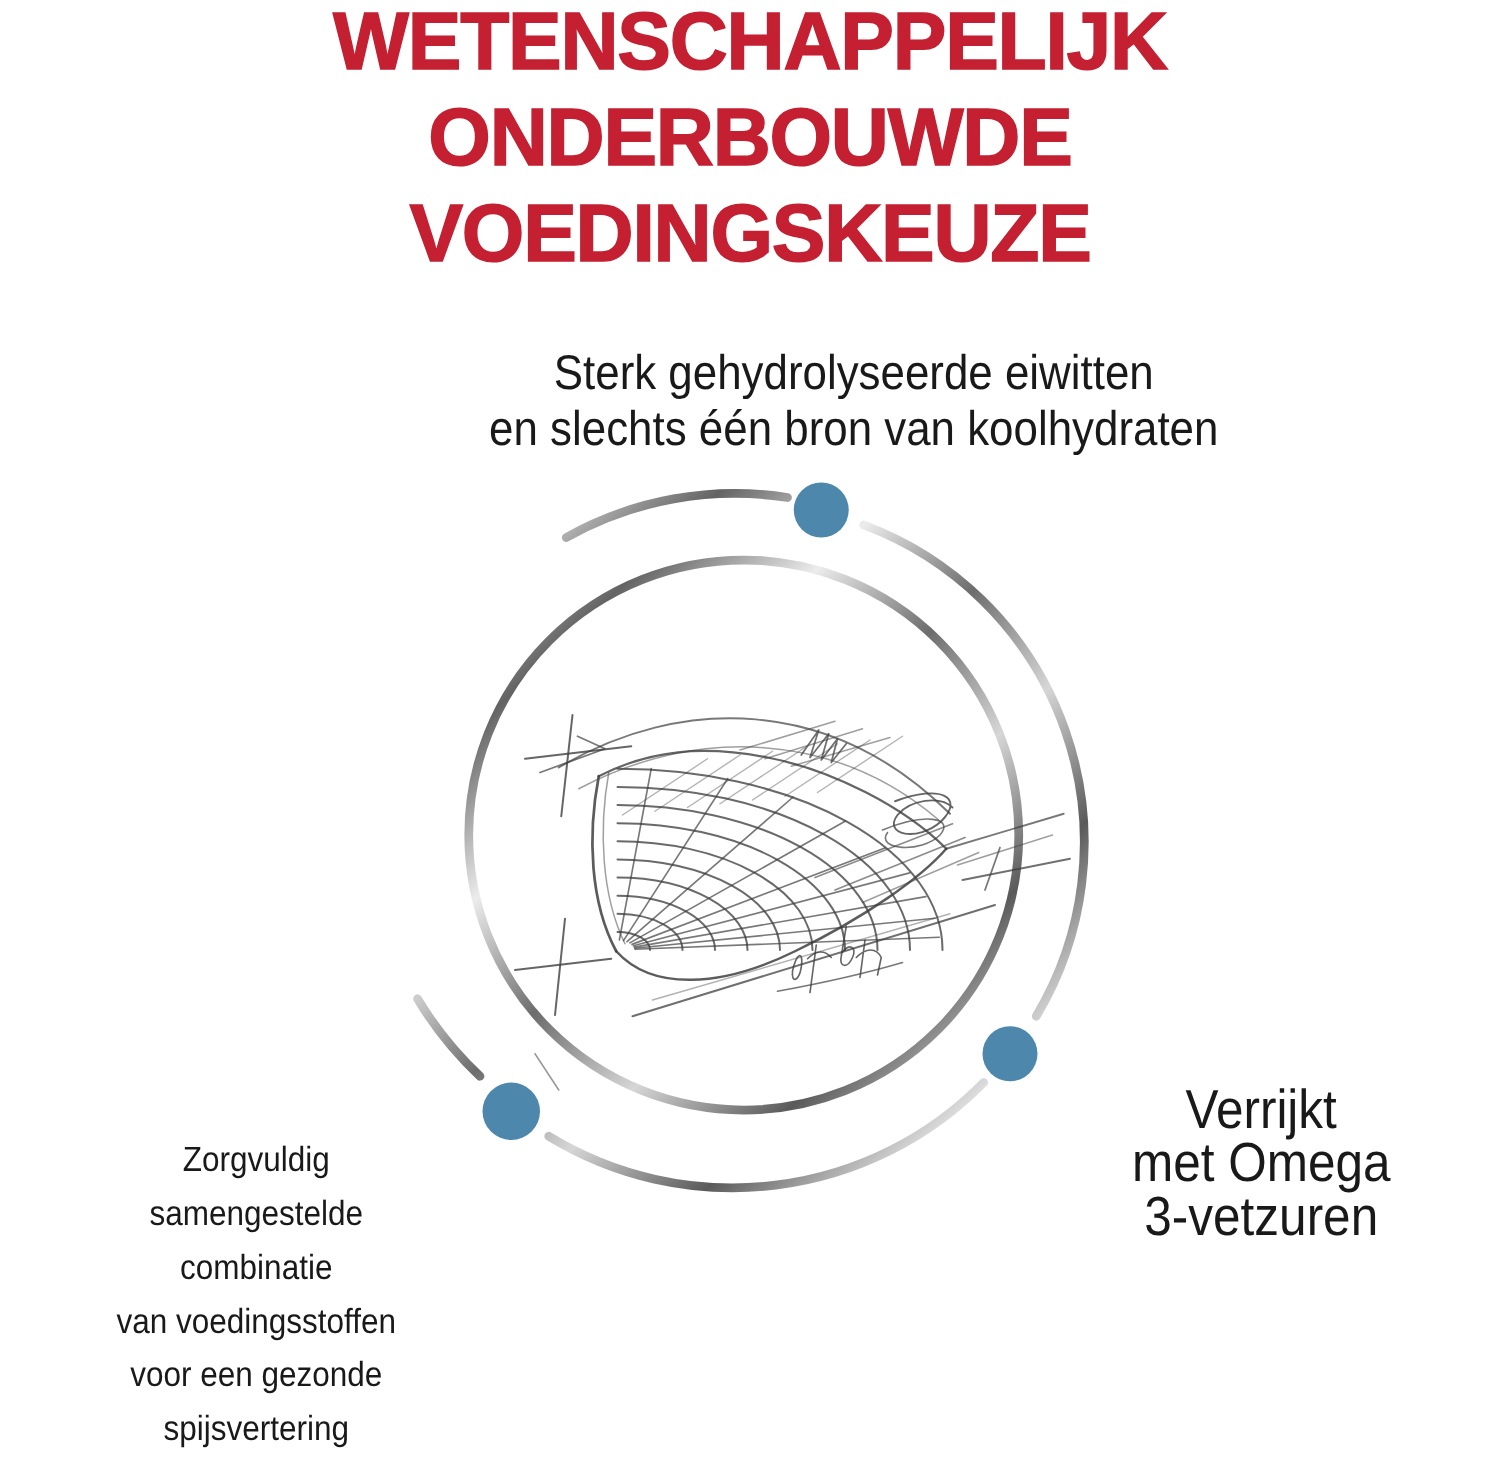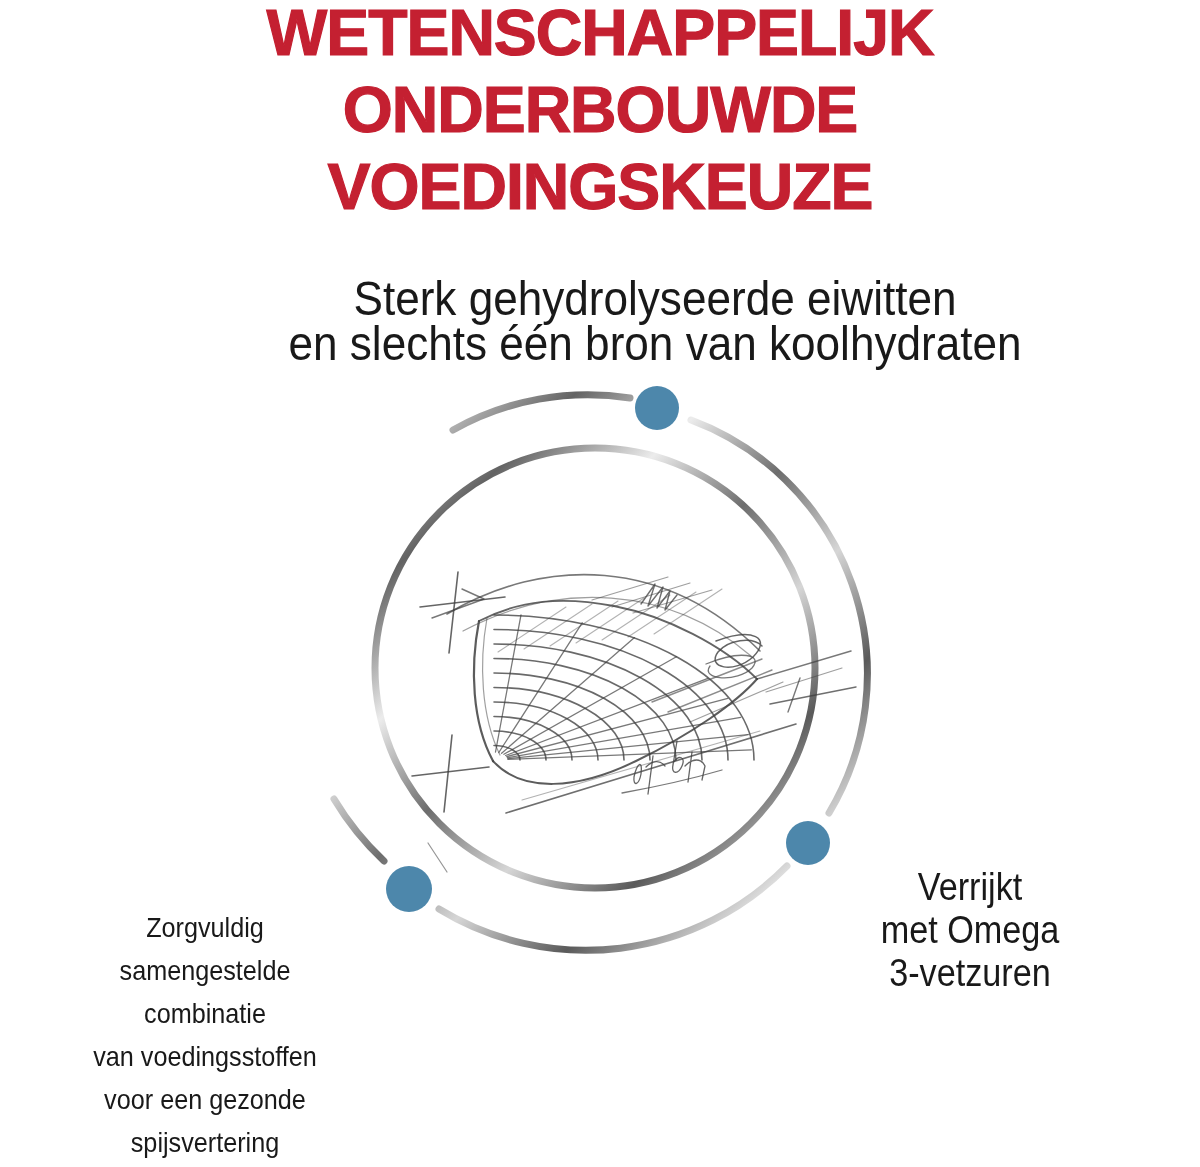--- a/index.html
+++ b/index.html
@@ -38,23 +38,23 @@
   
   .label {
     position: absolute;
     transform: translateX(-50%);
     text-align: center;
     color: #191919;
     white-space: nowrap;
   }
   .label .inner { transform: scaleX(0.9); transform-origin: 50% 50%; }
   .label .ln { display: block; }
-  .label.top   { left: 655px; top: 276px; font-size: 49px; line-height: 45px; }
+  .label.top   { left: 683px; top: 276px; font-size: 39px; line-height: 45px; }
   .label.left  { left: 205px; top: 906px; font-size: 28px; line-height: 43px; }
-  .label.right { left: 970px; top: 866px; font-size: 38px; line-height: 43px; }
+  .label.right { left: 1009px; top: 866px; font-size: 44px; line-height: 43px; }
 </style>
 </head>
 <body>
 
 <div class="stage">
 
   <h1 class="headline">
     <span class="hl">WETENSCHAPPELIJK ONDERBOUWDE</span>
     <span class="hl">VOEDINGSKEUZE</span>
   </h1>

